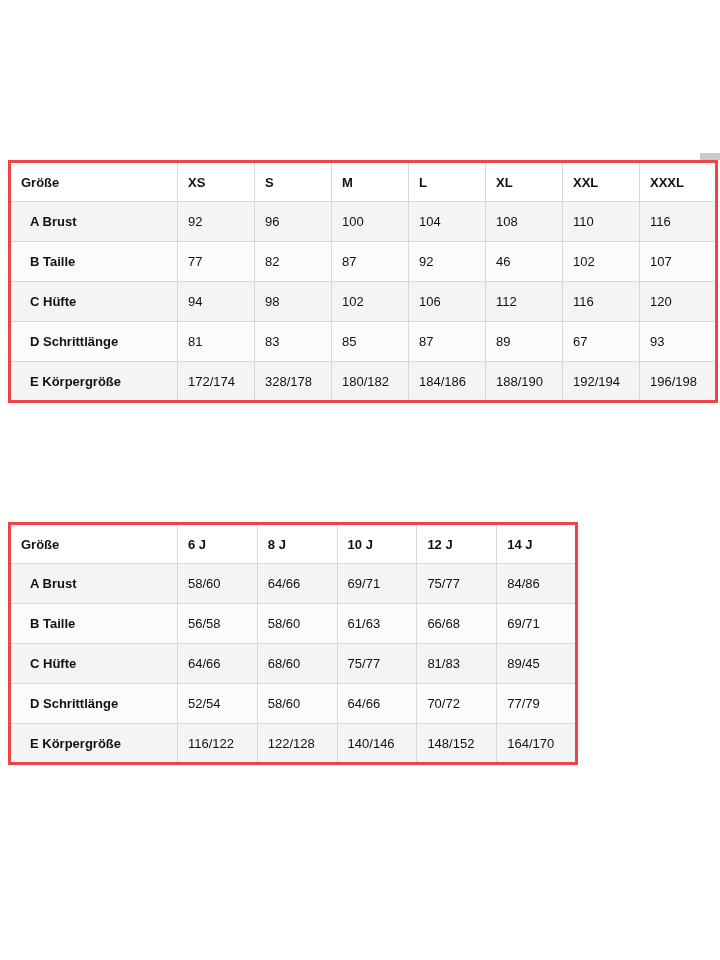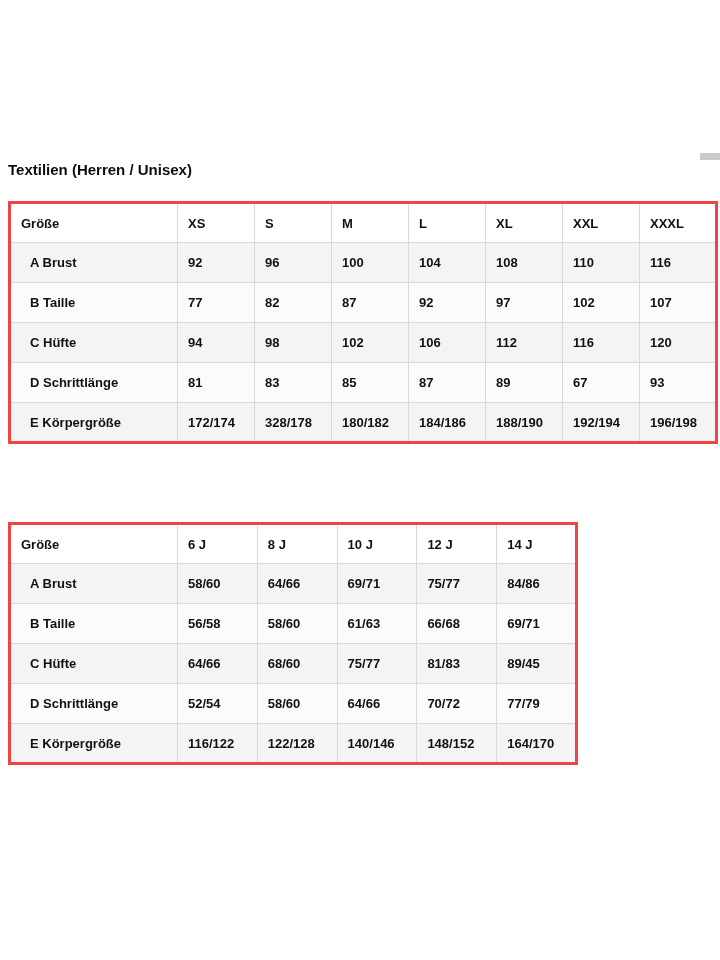--- a/index.html
+++ b/index.html
@@ -48,35 +48,34 @@
     height: 40px;
     padding: 0 6px 0 10px;
     font-size: 13px;
     text-align: left;
     vertical-align: middle;
     white-space: nowrap;
     overflow: hidden;
   }
   table.size-table thead th { font-weight: 700; background: #ffffff; }
   table.size-table tbody th { font-weight: 700; padding-left: 19px; }
-  table.size-table tbody td { font-weight: 700; margin-left: 44px; }
+  table.size-table tbody td { font-weight: 400; margin-left: 44px; }
   table.size-table tbody tr:nth-child(odd)  { background: #f4f4f4; }
   table.size-table tbody tr:nth-child(even) { background: #fbfbfb; }
   .table-herren { width: 710px; }
   .table-kinder { width: 570px; }
 </style>
 </head>
 <body>
 
 <div class="page">
 
   <div class="scroll-fragment"></div>
 
   <div class="section section-herren">
-    <h2 class="section-title">Textilien (Herren / Unisex)</h2>
     <table class="size-table table-herren">
       <colgroup>
         <col class="label-col">
           <col>
           <col>
           <col>
           <col>
           <col>
           <col>
           <col>
@@ -103,21 +102,21 @@
           <td>108</td>
           <td>110</td>
           <td>116</td>
         </tr>
         <tr>
           <th>B Taille</th>
           <td>77</td>
           <td>82</td>
           <td>87</td>
           <td>92</td>
-          <td>97</td>
+          <td>46</td>
           <td>102</td>
           <td>107</td>
         </tr>
         <tr>
           <th>C Hüfte</th>
           <td>94</td>
           <td>98</td>
           <td>102</td>
           <td>106</td>
           <td>112</td>

